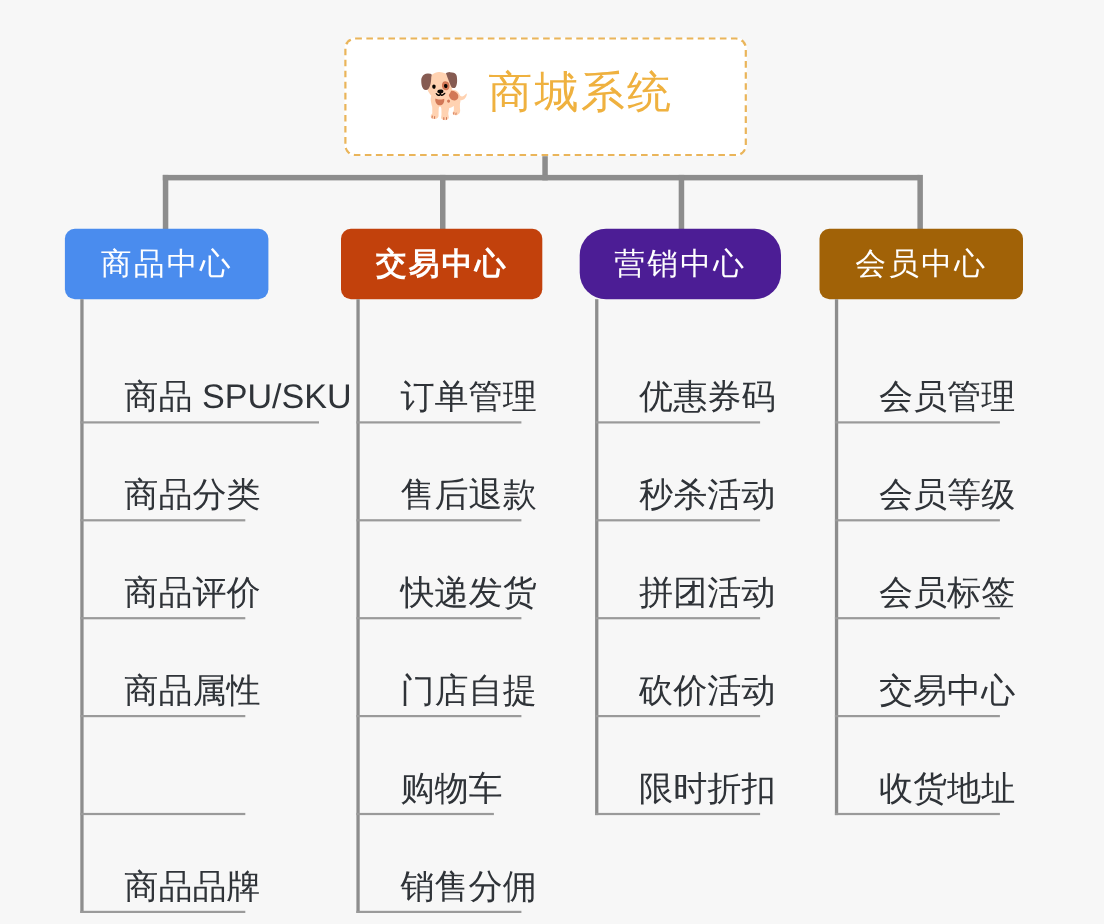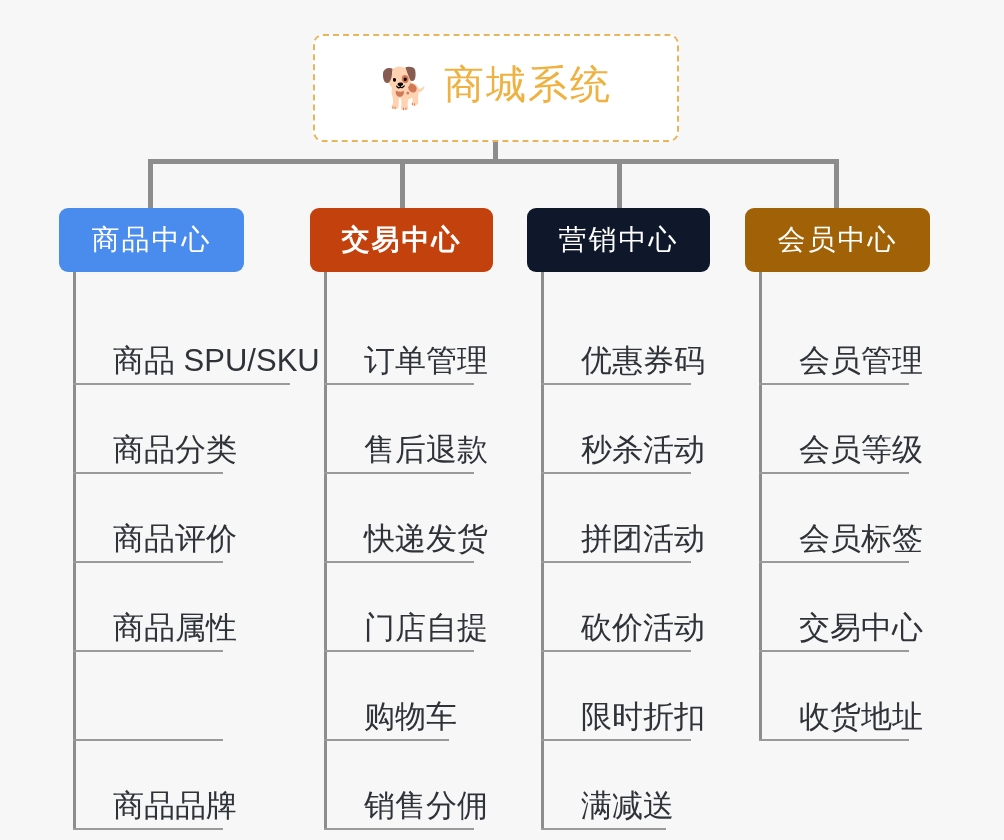--- a/index.html
+++ b/index.html
@@ -206,21 +206,21 @@
             <div class="leaf-underline" style="width: 125px;"></div>
           </div>
           <div class="leaf">
             <span class="leaf-inner">销售分佣</span>
             <div class="leaf-underline" style="width: 150px;"></div>
           </div>
         </div>
       </div>
       <div class="bus-drop" style="left: 617px;"></div>
       <div class="branch" style="left: 527px; width: 183px;">
-        <div class="branch-header" style="background: #0f172a;">
+        <div class="branch-header" style="background: #4c1d95; border-radius: 24px;">
           <span>营销中心</span>
         </div>
         <div class="branch-body">
           <div class="branch-trunk"></div>
           <div class="leaf">
             <span class="leaf-inner">优惠券码</span>
             <div class="leaf-underline" style="width: 150px;"></div>
           </div>
           <div class="leaf">
             <span class="leaf-inner">秒杀活动</span>
@@ -230,24 +230,20 @@
             <span class="leaf-inner">拼团活动</span>
             <div class="leaf-underline" style="width: 150px;"></div>
           </div>
           <div class="leaf">
             <span class="leaf-inner">砍价活动</span>
             <div class="leaf-underline" style="width: 150px;"></div>
           </div>
           <div class="leaf">
             <span class="leaf-inner">限时折扣</span>
             <div class="leaf-underline" style="width: 150px;"></div>
-          </div>
-          <div class="leaf">
-            <span class="leaf-inner">满减送</span>
-            <div class="leaf-underline" style="width: 125px;"></div>
           </div>
         </div>
       </div>
       <div class="bus-drop" style="left: 834px;"></div>
       <div class="branch" style="left: 745px; width: 185px;">
         <div class="branch-header" style="background: #a16207;">
           <span>会员中心</span>
         </div>
         <div class="branch-body">
           <div class="branch-trunk"></div>

